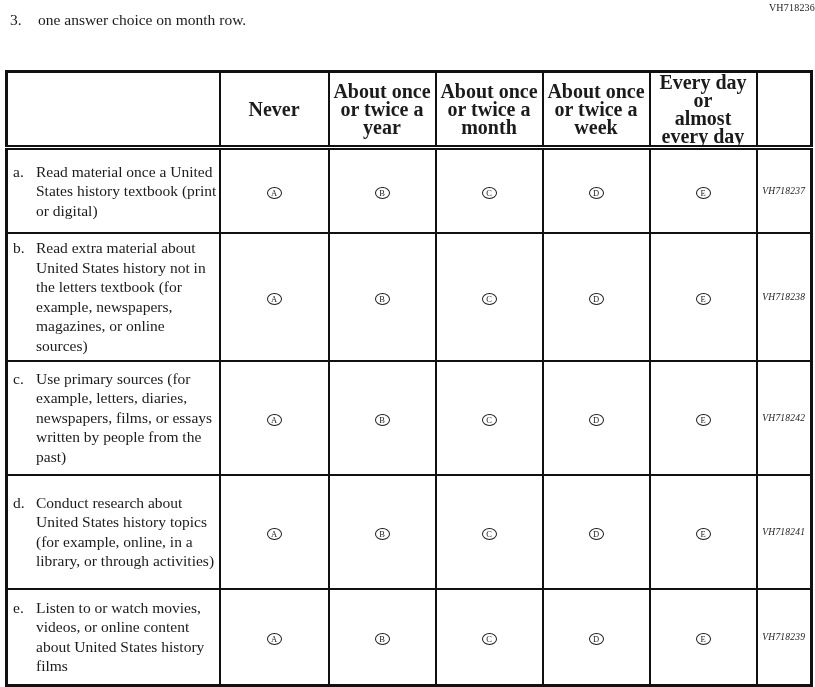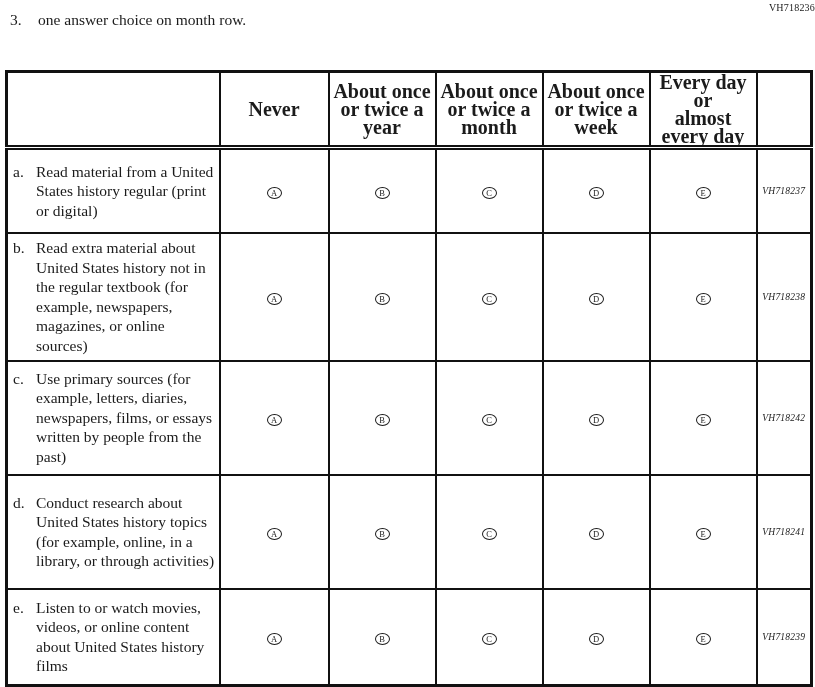--- a/index.html
+++ b/index.html
@@ -128,35 +128,35 @@
 almost
 every day</span></th>
       <th></th>
     </tr>
   </thead>
   <tbody>
     <tr class="row-a">
       <td class="label-cell">
         <div class="label-flex">
           <span class="row-letter">a.</span>
-          <span class="row-text">Read material from a United States history regular (print or digital)</span>
+          <span class="row-text">Read material once a United States history textbook (print or digital)</span>
         </div>
       </td>
       <td class="answer-cell"><span class="bubble">A</span></td>
       <td class="answer-cell"><span class="bubble">B</span></td>
       <td class="answer-cell"><span class="bubble">C</span></td>
       <td class="answer-cell"><span class="bubble">D</span></td>
       <td class="answer-cell"><span class="bubble">E</span></td>
       <td class="code-cell">VH718237</td>
     </tr>
     <tr class="row-b">
       <td class="label-cell">
         <div class="label-flex">
           <span class="row-letter">b.</span>
-          <span class="row-text">Read extra material about United States history not in the regular textbook (for example, newspapers, magazines, or online sources)</span>
+          <span class="row-text">Read extra material about United States history not in the letters textbook (for example, newspapers, magazines, or online sources)</span>
         </div>
       </td>
       <td class="answer-cell"><span class="bubble">A</span></td>
       <td class="answer-cell"><span class="bubble">B</span></td>
       <td class="answer-cell"><span class="bubble">C</span></td>
       <td class="answer-cell"><span class="bubble">D</span></td>
       <td class="answer-cell"><span class="bubble">E</span></td>
       <td class="code-cell">VH718238</td>
     </tr>
     <tr class="row-c">

